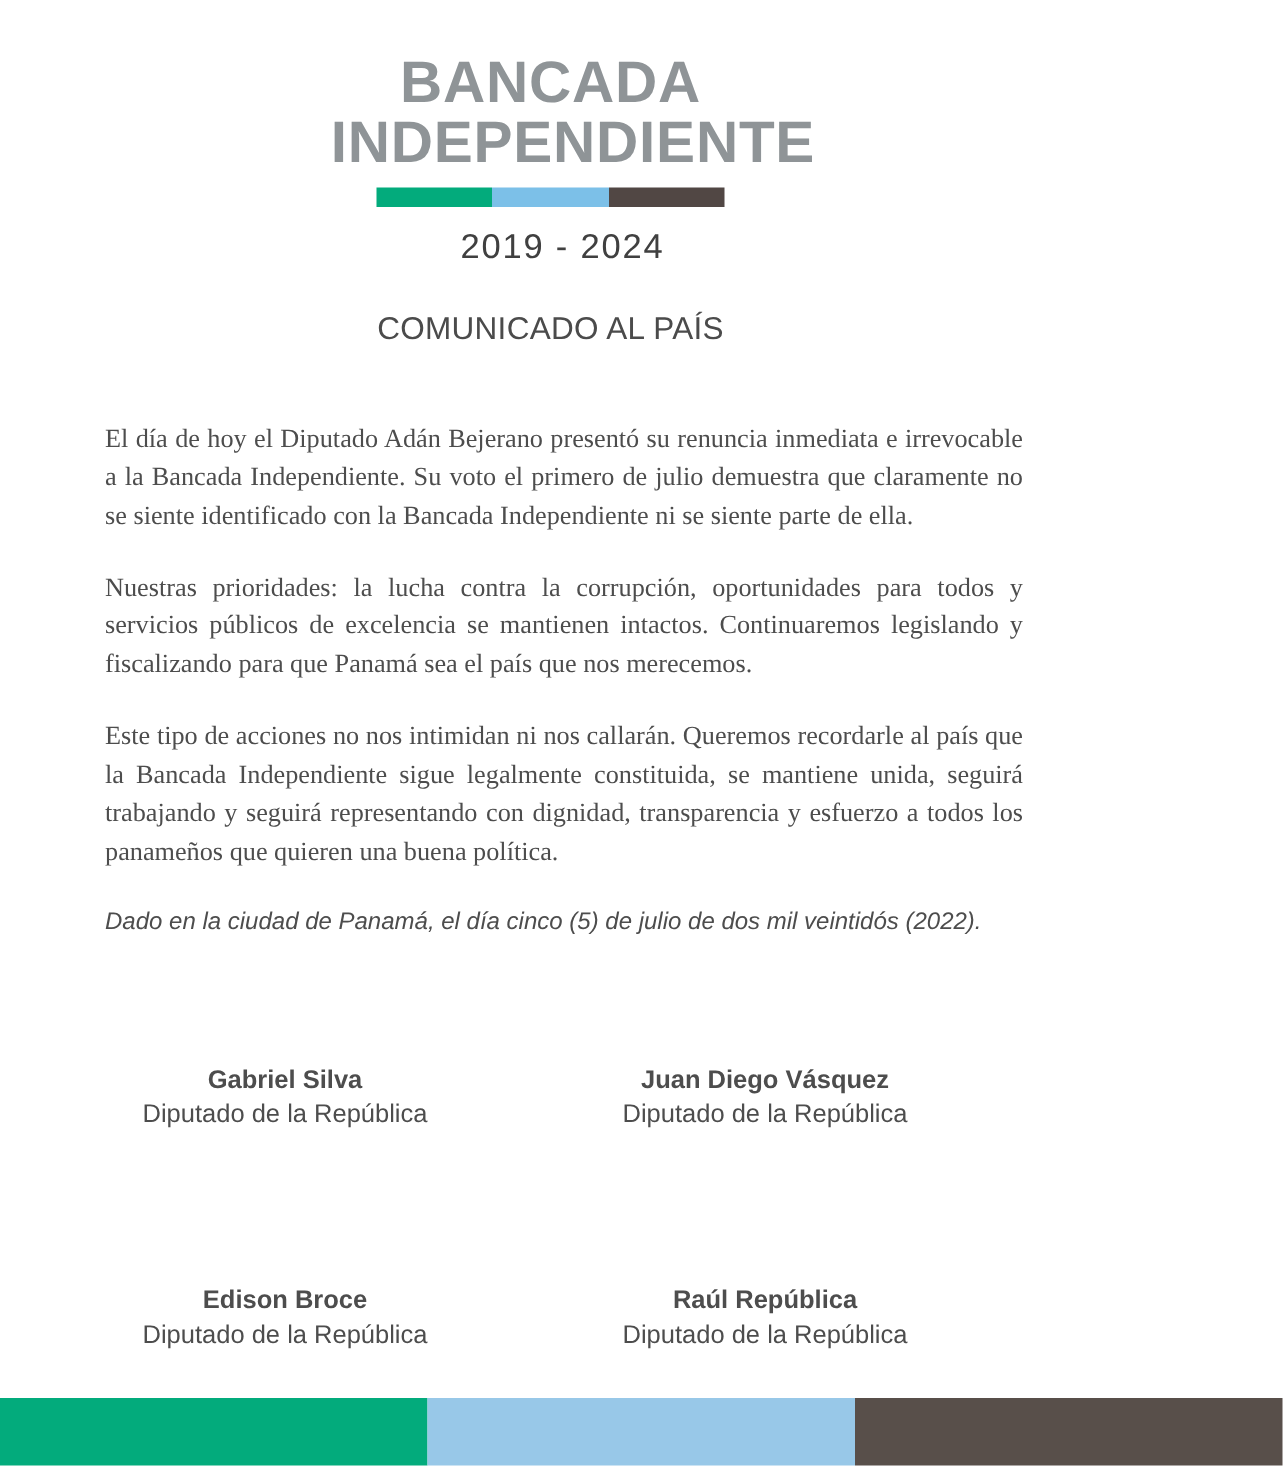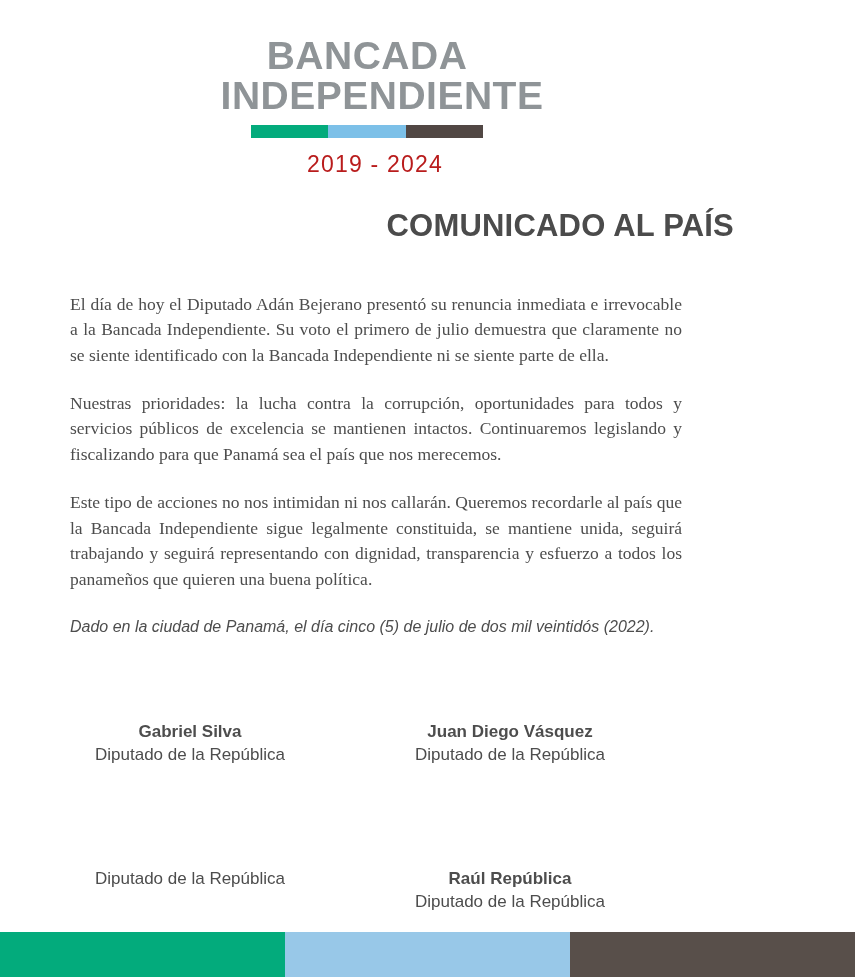--- a/index.html
+++ b/index.html
@@ -43,32 +43,32 @@
     width: 232px;
     height: 13px;
     margin: 9px auto 0 auto;
     display: flex;
   }
   .logo-bar span { flex: 1 1 0; display: block; height: 100%; }
 
   .logo-years {
     margin-top: 13px;
     font-size: 23px;
-    color: #b91c1c;
+    color: #404040;
     font-weight: normal;
     letter-spacing: 1.2px;
     margin-left: 16px;
   }
 
   
   .headline {
     margin-top: 30px;
-    text-align: right;
-    font-size: 31px;
-    font-weight: bold;
+    text-align: center;
+    font-size: 21px;
+    font-weight: normal;
     color: #4b4b4b;
     letter-spacing: 0.2px;
   }
 
   
   .body-wrap {
     margin: 0 auto;
     padding-left: 70px;
     padding-right: 52px;
     padding-top: 48px;
@@ -162,20 +162,21 @@
         <div class="sig-name">Gabriel Silva</div>
         <div class="sig-role">Diputado de la República</div>
       </div>
       <div class="sig-cell right">
         <div class="sig-name">Juan Diego Vásquez</div>
         <div class="sig-role">Diputado de la República</div>
       </div>
     </div>
     <div class="sig-row second">
       <div class="sig-cell left">
+        <div class="sig-name">Edison Broce</div>
         <div class="sig-role">Diputado de la República</div>
       </div>
       <div class="sig-cell right">
         <div class="sig-name">Raúl República</div>
         <div class="sig-role">Diputado de la República</div>
       </div>
     </div>
   </div>
 
   <div class="footer-bar">

